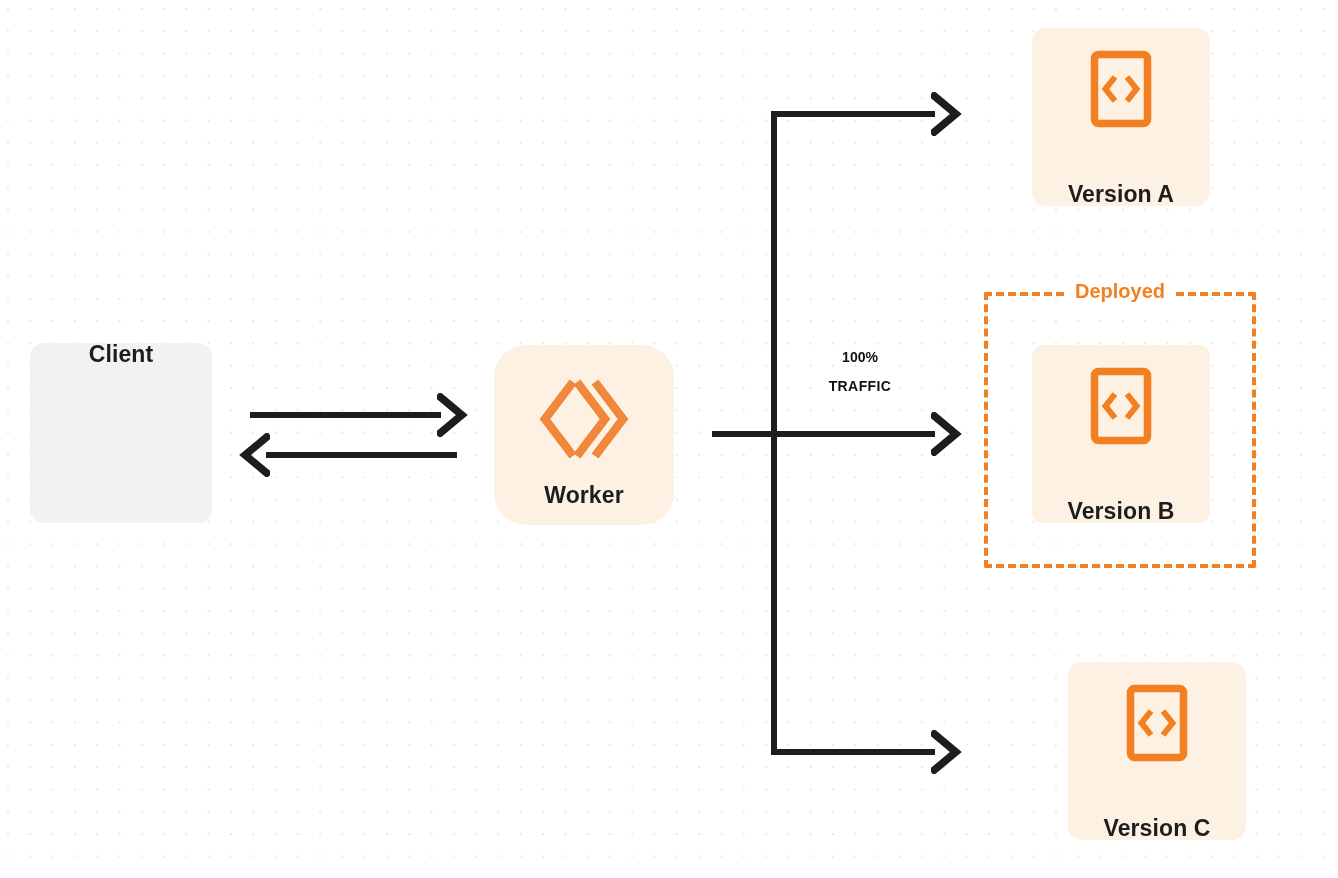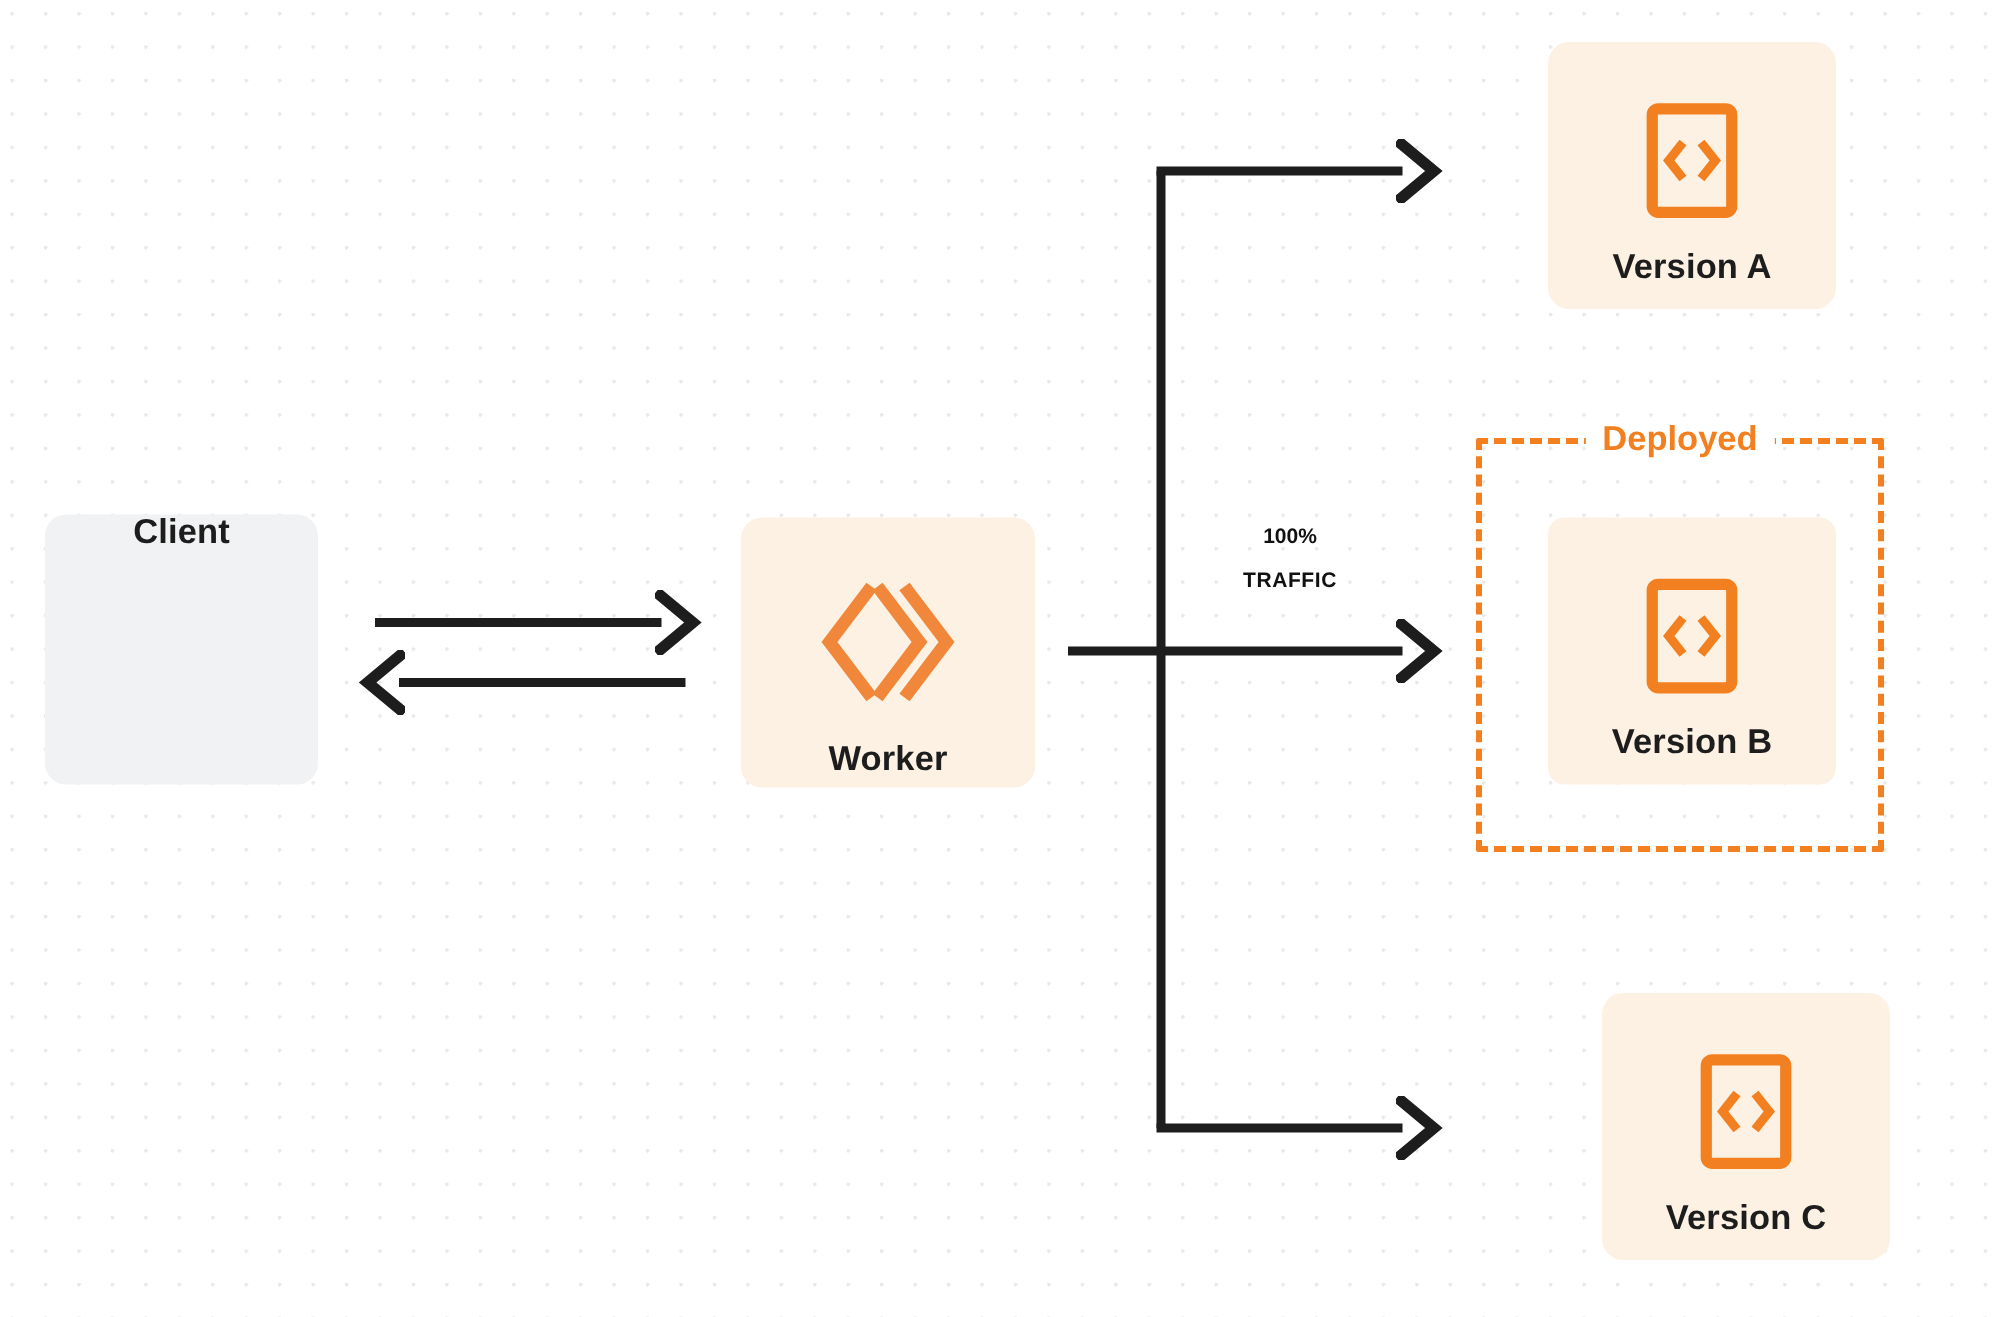--- a/index.html
+++ b/index.html
@@ -42,32 +42,33 @@
   #client-node {
     left: 30px;  top: 343px;
     width: 182px; height: 180px;
     background: #f1f2f3;
     justify-content: flex-start;
   }
 
   
   #worker-node {
     left: 494px; top: 345px;
-    width: 196px; height: 180px;
+    width: 180px; height: 180px;
     background: #fdf1e3;
-    justify-content: center;
+    justify-content: flex-start;
     padding-top: 31px;
+    border-radius: 32px;
   }
   #worker-node .node-label { margin-top: 18px; }
 
   
   .version-node {
-    width: 192px; height: 178px;
+    width: 178px; height: 178px;
     background: #fdf1e3;
-    justify-content: center;
+    justify-content: space-between;
     padding-top: 22px;
   }
   .version-node .node-label { margin-top: 20px; }
   #version-a-node { left: 1032px; top: 28px; }
   #version-b-node { left: 1032px; top: 345px; border-radius: 11px; }
   #version-c-node { left: 1032px; top: 662px; margin-left: 36px; }
 
   
   .code-icon { display:block; }
 
@@ -80,21 +81,21 @@
     border-radius: 2px;
     box-sizing: border-box;
   }
   #deployed-label {
     position: absolute;
     left: 50%;
     top: -15px;
     transform: translateX(-50%);
     background: #ffffff;
     padding: 0 11px;
-    font-size: 23px;
+    font-size: 20px;
     font-weight: bold;
     color: #f38020;
     line-height: 1;
     white-space: nowrap;
   }
 
   
   #traffic-label {
     position: absolute;
     left: 790px; top: 350px;

